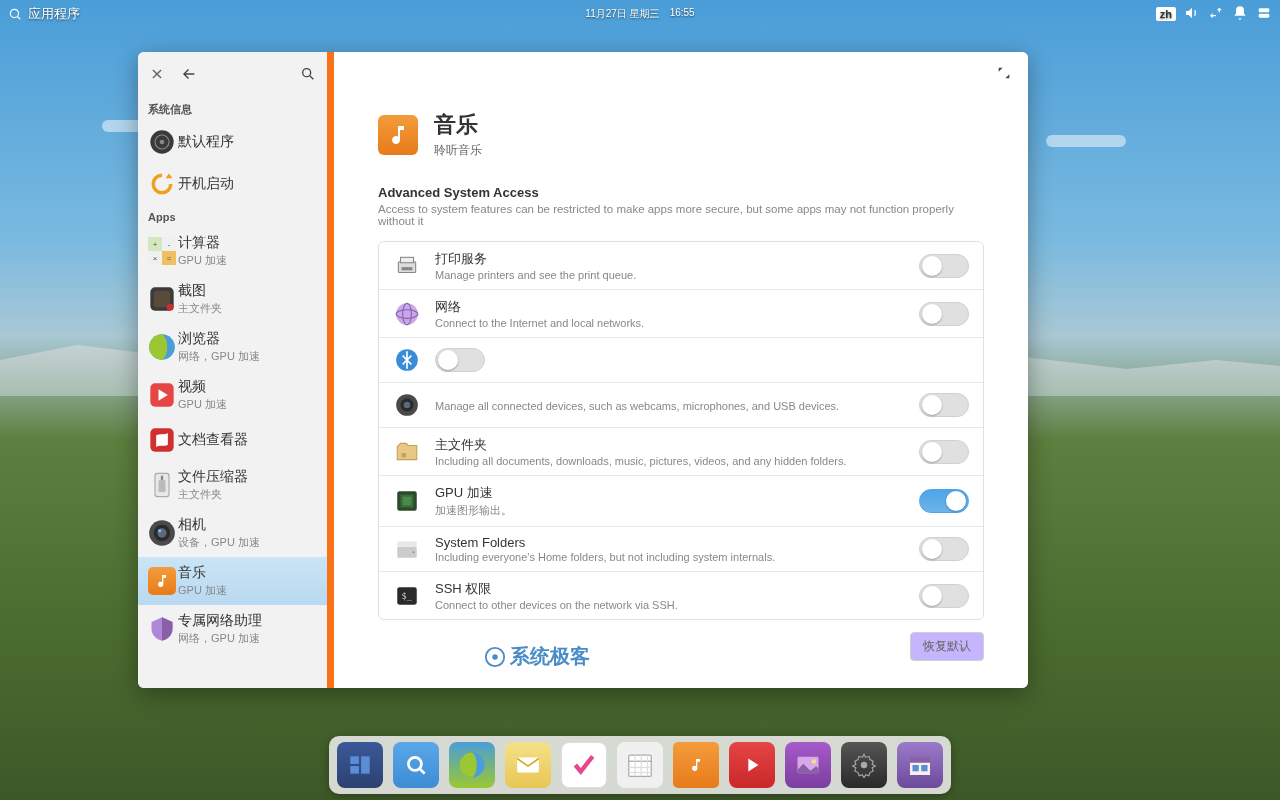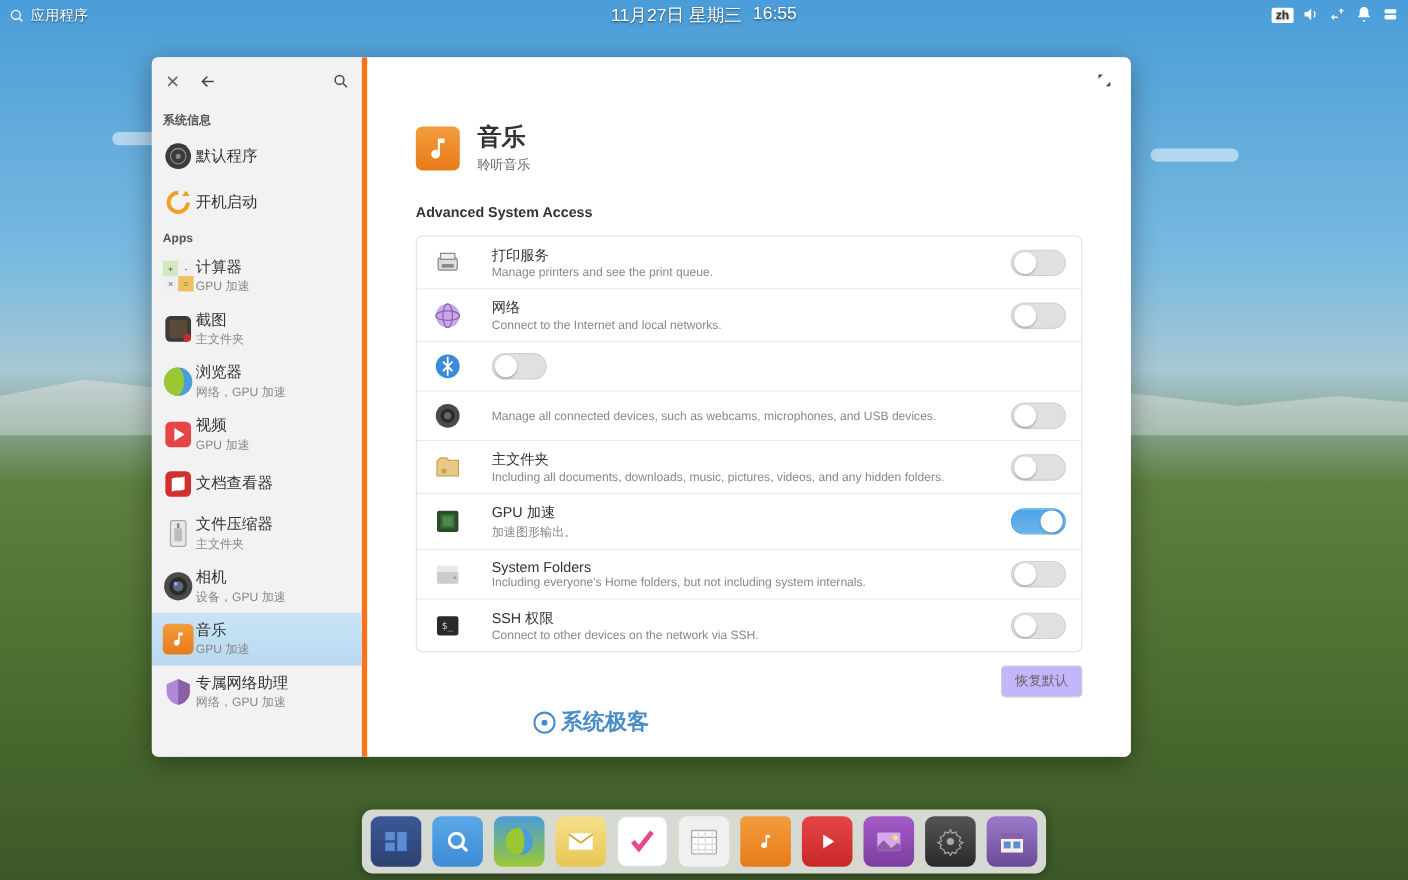--- a/index.html
+++ b/index.html
@@ -22,34 +22,34 @@
 .cloud:nth-child(4) { right: 12%; top: 15px; }
 
 
 .top-panel {
   position: absolute; top: 0; left: 0; width: 100%; height: 28px;
   display: flex; align-items: center; padding: 0 8px;
   color: #fff; font-size: 13px; text-shadow: 0 1px 2px rgba(0,0,0,0.6);
 }
 .top-panel .app-menu { display: flex; align-items: center; gap: 6px; cursor: pointer; }
 .top-panel .app-menu svg { width: 14px; height: 14px; stroke: #fff; stroke-width: 2; fill: none; }
-.top-panel .center { position: absolute; left: 50%; transform: translateX(-50%); display: flex; gap: 10px; font-weight: 500; font-size: 16px; }
+.top-panel .center { position: absolute; left: 50%; transform: translateX(-50%); display: flex; gap: 10px; font-weight: 500; font-size: 10px; }
 .top-panel .indicators { margin-left: auto; display: flex; align-items: center; gap: 8px; }
 .top-panel .indicators svg { width: 16px; height: 16px; fill: #fff; }
 .top-panel .zh-badge { background: #fff; color: #333; font-weight: bold; padding: 1px 4px; border-radius: 2px; font-size: 11px; }
 
 
 .settings-window {
   position: absolute; top: 52px; left: 138px; width: 890px; height: 636px;
   background: #f5f5f5; border-radius: 6px;
   box-shadow: 0 6px 24px rgba(0,0,0,0.35);
   display: flex; overflow: hidden;
 }
 .sidebar {
-  width: 196px; background: #f2f2f2; border-right: 5px solid #f97316;
+  width: 196px; background: #f2f2f2; border-right: 7px solid #f97316;
   display: flex; flex-direction: column;
 }
 .sidebar-header {
   height: 44px; display: flex; align-items: center; padding: 0 10px; gap: 14px;
   border-bottom: none;
 }
 .sidebar-header .icon-btn { width: 18px; height: 18px; cursor: pointer; display: flex; align-items: center; justify-content: center; }
 .sidebar-header .spacer { flex: 1; }
 .sidebar-section-label {
   font-size: 11px; font-weight: bold; color: #555; padding: 6px 10px 4px;
@@ -79,21 +79,21 @@
   display: flex; align-items: center; justify-content: center;
 }
 .app-title-row .big-icon svg { width: 24px; height: 24px; fill: #fff; }
 .app-title-row .titles .h { font-size: 22px; font-weight: bold; color: #333; }
 .app-title-row .titles .s { font-size: 12px; color: #666; margin-top: 2px; }
 .section-head { padding: 18px 44px 4px; }
 .section-head .hh { font-size: 13px; font-weight: bold; color: #333; }
 .section-head .hd { font-size: 11.5px; color: #888; margin-top: 3px; }
 .perm-list { margin: 10px 44px 0; border: 1px solid #e0e0e0; border-radius: 6px; }
 .perm-row {
-  display: flex; align-items: center; gap: 26px; padding: 8px 14px;
+  display: flex; align-items: center; gap: 14px; padding: 8px 14px;
   border-bottom: 1px solid #e8e8e8;
 }
 .perm-row:last-child { border-bottom: none; }
 .perm-row .picon { width: 28px; height: 28px; display: flex; align-items: center; justify-content: center; flex-shrink: 0; }
 .perm-row .ptxt { flex: 1; }
 .perm-row .ptitle { font-size: 13px; color: #333; }
 .perm-row .pdesc { font-size: 11px; color: #888; margin-top: 1px; }
 .toggle {
   width: 50px; height: 24px; border-radius: 12px; background: #e0e0e0;
   position: relative; cursor: pointer; border: 1px solid #d0d0d0;
@@ -353,20 +353,21 @@
             <path d="M12 3v10.6a4 4 0 102 3.4V7h4V3h-6z"></path>
           </svg>
         </div>
       <div class="titles">
         <div class="h">音乐</div>
         <div class="s">聆听音乐</div>
       </div>
     </div>
     <div class="section-head">
       <div class="hh">Advanced System Access</div>
+      <div class="hd">Access to system features can be restricted to make apps more secure, but some apps may not function properly without it</div>
     </div>
     <div class="perm-list" id="perm-list">
         <div class="perm-row">
           <div class="picon">
             <svg width="26" height="26" viewBox="0 0 24 24">
               <rect x="4" y="8" width="16" height="10" rx="1" fill="#ddd" stroke="#888"></rect>
               <rect x="6" y="4" width="12" height="5" fill="#eee" stroke="#888"></rect>
               <rect x="7" y="13" width="10" height="3" fill="#888"></rect>
             </svg>
           </div>

